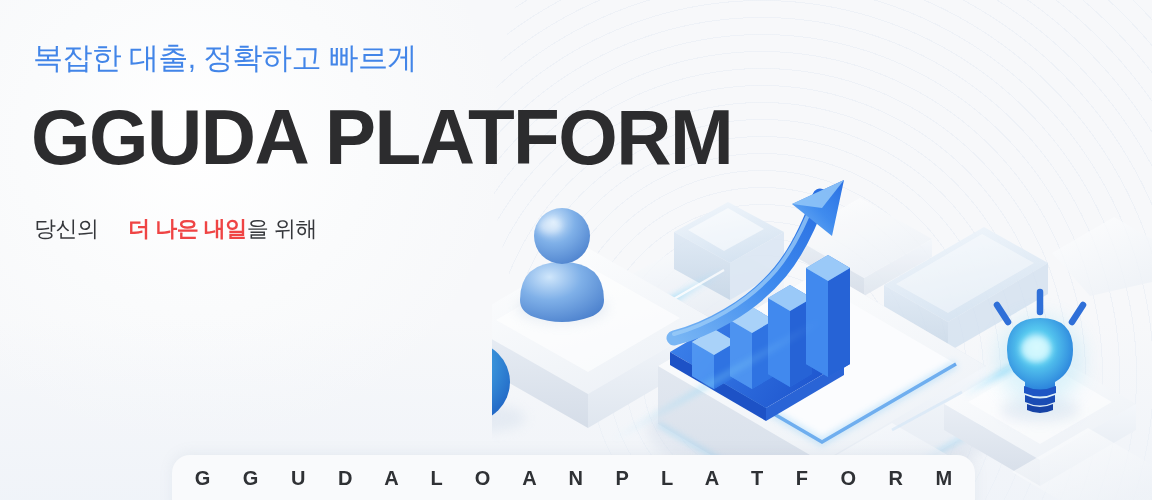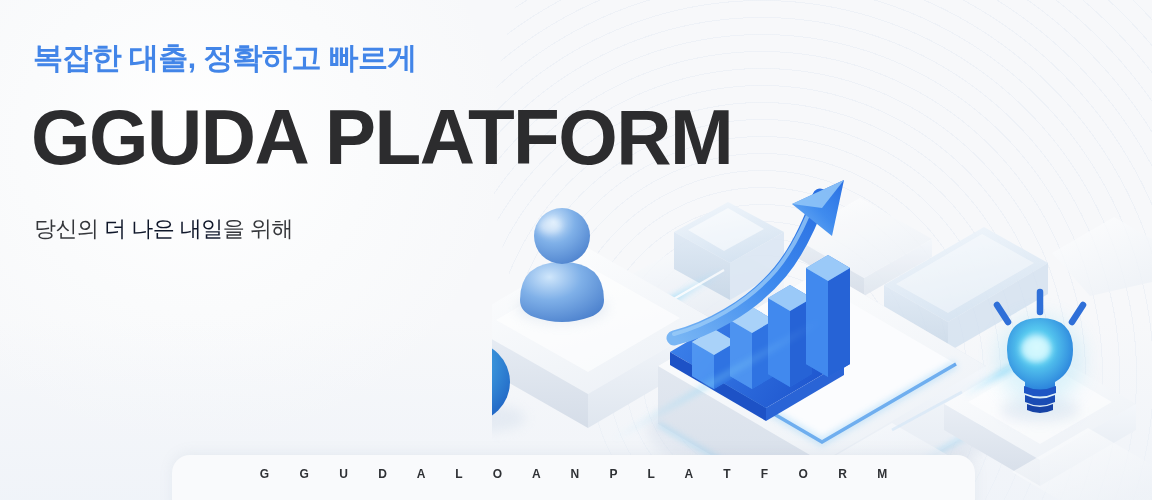--- a/index.html
+++ b/index.html
@@ -39,35 +39,35 @@
     width:1152px; height:240px;
     background:linear-gradient(to top, rgba(236,241,248,.85), rgba(236,241,248,0));
     pointer-events:none;
   }
 
   
   .copy { position:absolute; left:33px; top:0; width:560px; z-index:6; }
 
   .eyebrow {
     position:absolute; top:38px; left:0;
-    font-size:30px; font-weight:700; letter-spacing:-0.6px;
+    font-size:30px; font-weight:400; letter-spacing:-0.6px;
     color:#4285e8; white-space:nowrap;
   }
   .headline {
     position:absolute; top:98px; left:-2px;
     font-size:78px; font-weight:800; letter-spacing:-1.5px;
     line-height:1; color:#2c2c2e; white-space:nowrap;
     transform:scaleX(.98); transform-origin:left center;
   }
   .subcopy {
     position:absolute; top:212px; left:1px;
     font-size:22px; line-height:34px; letter-spacing:-0.5px;
     color:#35373b; font-weight:500; white-space:nowrap;
   }
-  .subcopy b { font-weight:400; color:#0f172a; }
+  .subcopy b { font-weight:700; color:#ef4444;margin-left:24px; }
 
   
   .illus {
     position:absolute; right:0; top:0;
     width:660px; height:500px;
     z-index:2; pointer-events:none;
   }
   .illus svg { display:block; width:100%; height:100%; }
 
   
@@ -75,21 +75,21 @@
     position:absolute; left:172px; top:455px;
     width:803px; height:60px;
     background:#f9fafc;
     border-radius:18px 18px 0 0;
     box-shadow:0 -2px 14px rgba(130,145,170,.10);
     z-index:8;
     display:flex; align-items:flex-start; justify-content:center;
     padding-top:12px;
   }
   .bottom-card-text {
-    font-size:12px; font-weight:700;
+    font-size:20px; font-weight:700;
     letter-spacing:13.5px; text-indent:13.5px;
     color:#2f3135; white-space:nowrap;
   }
 </style>
 </head>
 <body>
 
 <div id="banner">
 
   <div class="bg-wash-left"></div>

